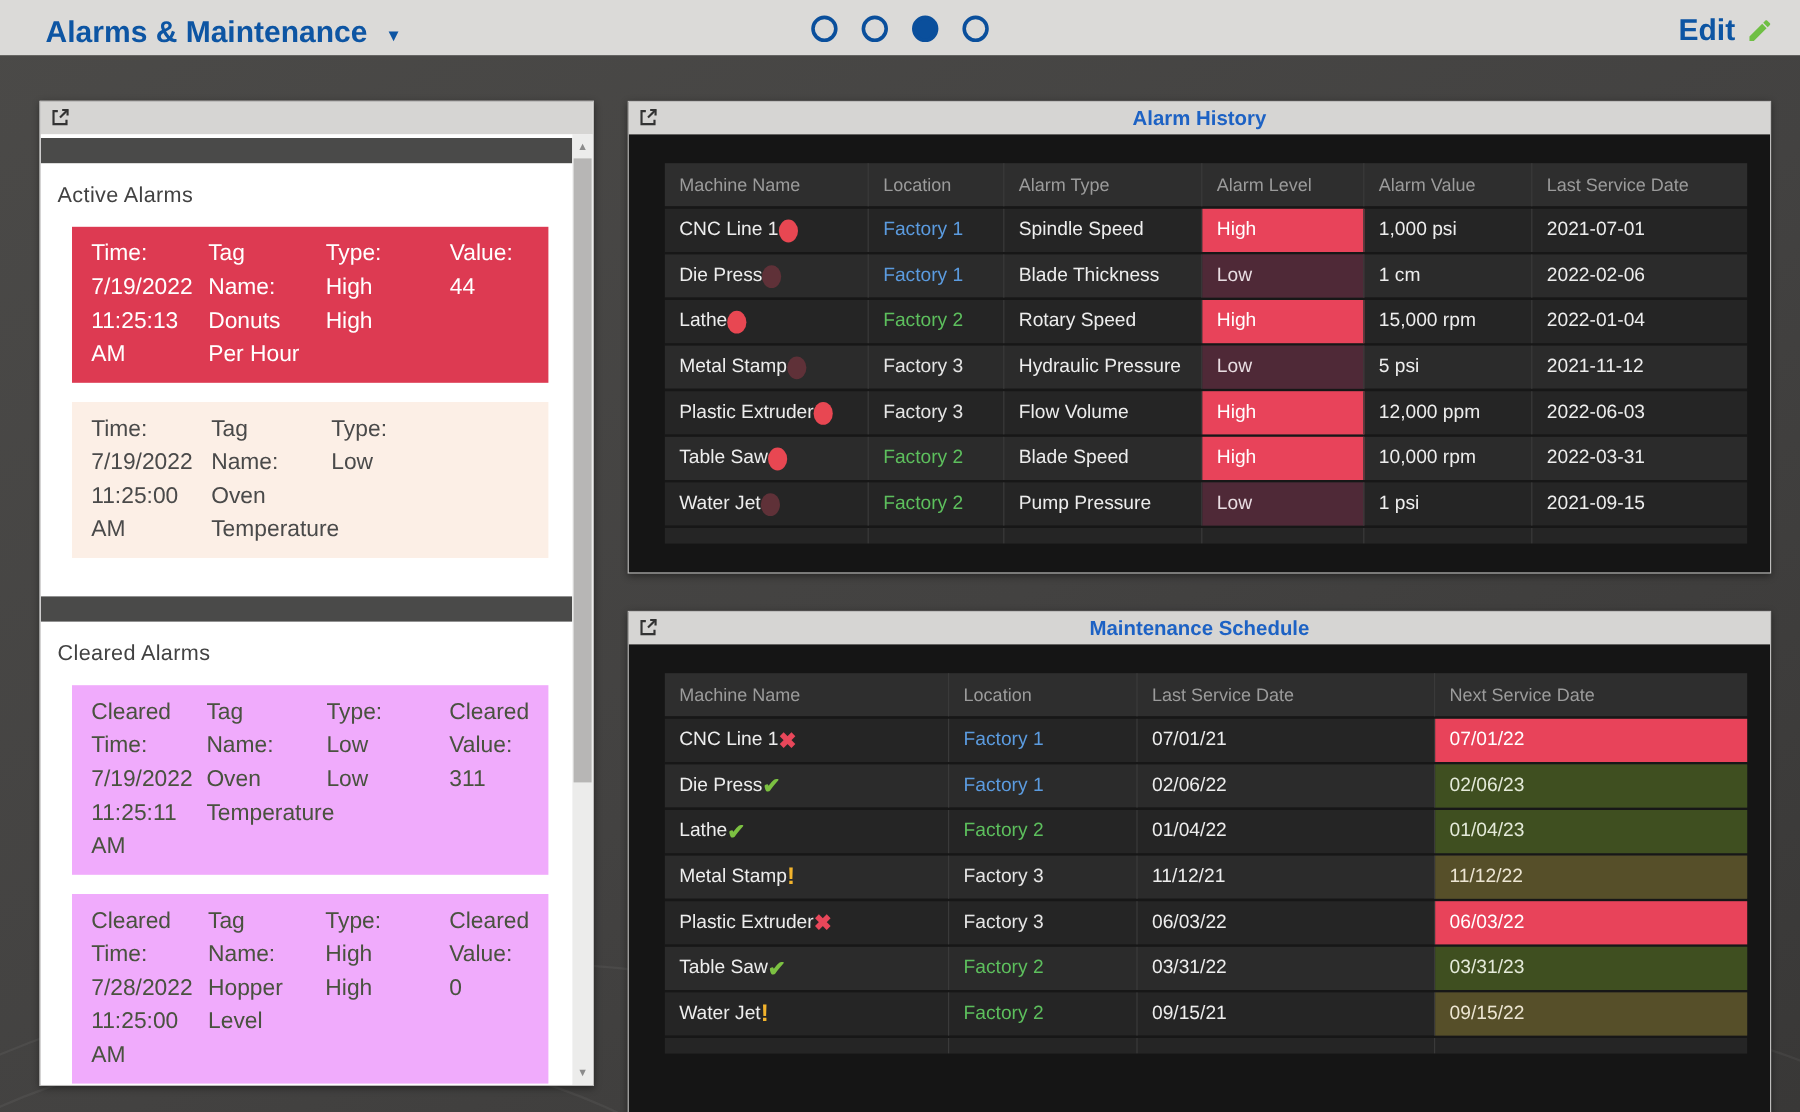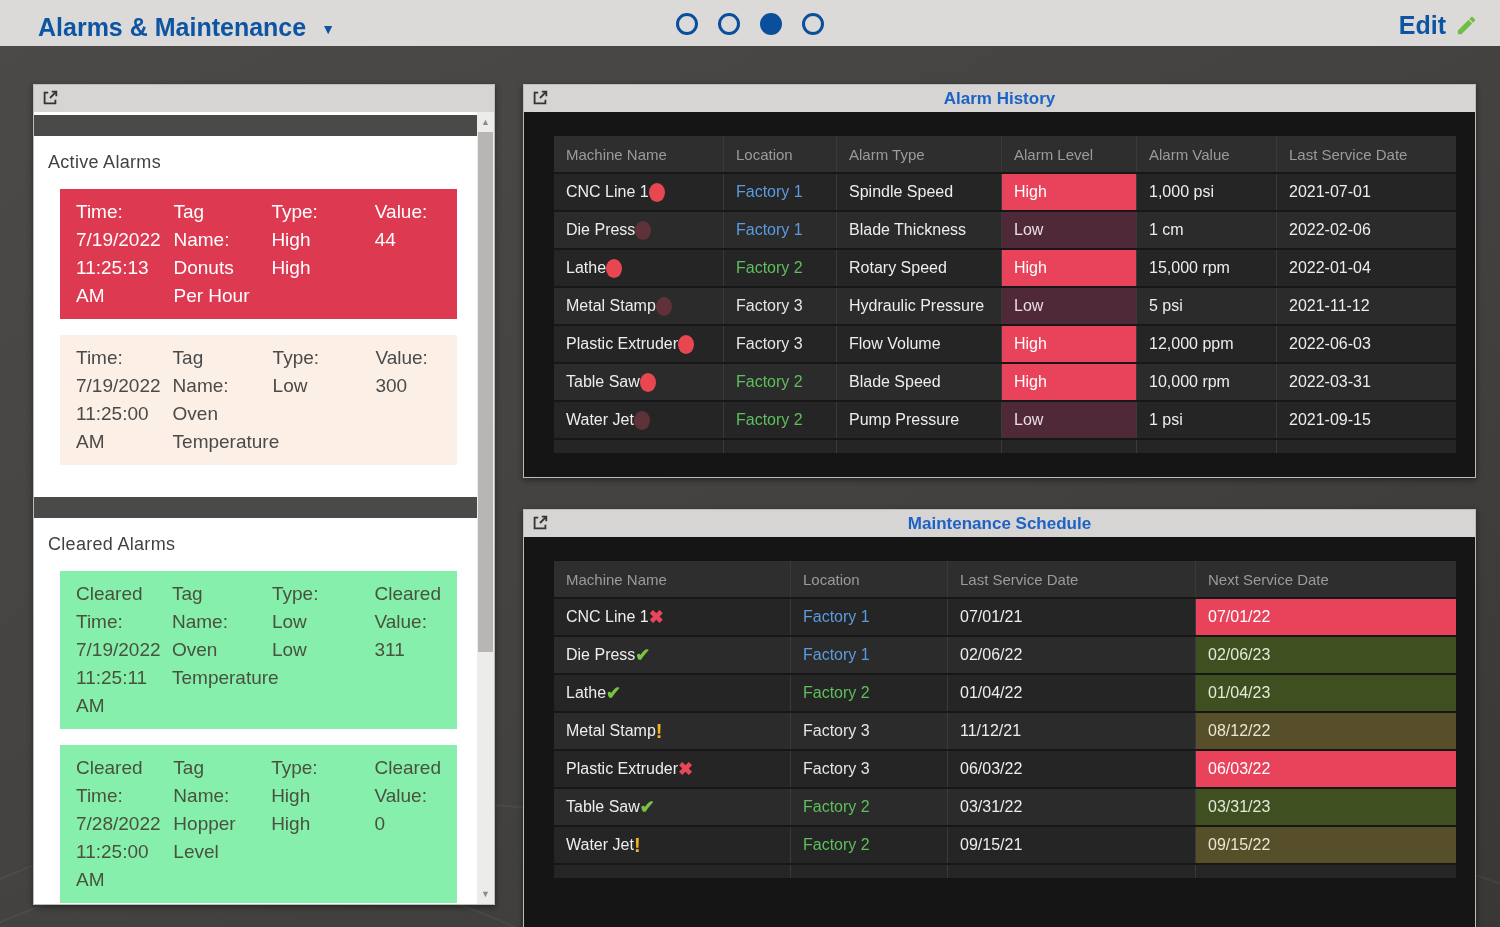--- a/index.html
+++ b/index.html
@@ -44,21 +44,21 @@
   .divider-bar{height:21px;background:#4a4a49;margin-top:3px;}
   .divider-bar.second{margin-top:32px;}
   .section-title{font-size:18px;color:#424242;margin:16px 0 0 14px;letter-spacing:.3px;}
   .alarm-card{width:365px;margin:16px 22px 0 26px;padding:9px 16px;display:flex;font-size:19px;line-height:28px;}
   .alarm-card .c1{width:95px;margin-right:5px;}
   .alarm-card .c2{width:80px;margin-right:20px;}
   .alarm-card .c3{width:60px;margin-right:45px;}
   .alarm-card .c4{width:68px;}
   .card-high{background:#dd3a52;color:#fff;}
   .card-low{background:#fcefe6;color:#4a4a4a;}
-  .card-cleared{background:#86efac;color:#49523f;}
+  .card-cleared{background:#f0abfc;color:#49523f;}
 
   
   #history-panel{left:523px;top:84px;width:953px;height:394px;}
   #maint-panel{left:523px;top:509px;width:953px;height:424px;}
   .dtable{margin:24px 0 0 30px;width:902px;color:#ededed;font-size:16px;}
   .trow{display:flex;height:36px;border-top:2px solid #171717;background:#252525;}
   .trow:nth-child(odd):not(.head){background:#2b2b2b;}
   .trow.head{height:36px;background:#2e2e2e;color:#9b9b9b;font-size:15px;border-top:none;}
   .tcell{display:flex;align-items:center;padding:0 12px;border-right:1px solid #3a3a3a;box-sizing:border-box;overflow:hidden;white-space:nowrap;}
   .tcell.last{border-right:none;}
@@ -124,21 +124,20 @@
     <div class="alarm-card card-high">
       <div class="c1">Time: 7/19/2022 11:25:13 AM</div>
       <div class="c2">Tag Name: Donuts Per Hour</div>
       <div class="c3">Type: High High</div>
       <div class="c4">Value: 44</div>
     </div>
     <div class="alarm-card card-low">
       <div class="c1">Time: 7/19/2022 11:25:00 AM</div>
       <div class="c2">Tag Name: Oven Temperature</div>
       <div class="c3">Type: Low</div>
-      <div class="c4">Value: 300</div>
     </div>
 
     <div class="divider-bar second"></div>
     <div class="section-title">Cleared Alarms</div>
 
     <div class="alarm-card card-cleared">
       <div class="c1">Cleared Time: 7/19/2022 11:25:11 AM</div>
       <div class="c2">Tag Name: Oven Temperature</div>
       <div class="c3">Type: Low Low</div>
       <div class="c4">Cleared Value: 311</div>
@@ -330,21 +329,21 @@
     </div>
     <div class="trow">
       <div class="tcell ms-c1 machine-cell">
           <span>Metal Stamp</span>
           <span class="mstatus warn">!</span>
         </div>
       <div class="tcell ms-c2">
           <span class="floc f3">Factory 3</span>
         </div>
       <div class="tcell ms-c3">11/12/21</div>
-      <div class="tcell ms-c4 last next-cell warn">08/12/22</div>
+      <div class="tcell ms-c4 last next-cell warn">11/12/22</div>
     </div>
     <div class="trow">
       <div class="tcell ms-c1 machine-cell">
           <span>Plastic Extruder</span>
           <span class="mstatus bad">✖</span>
         </div>
       <div class="tcell ms-c2">
           <span class="floc f3">Factory 3</span>
         </div>
       <div class="tcell ms-c3">06/03/22</div>

